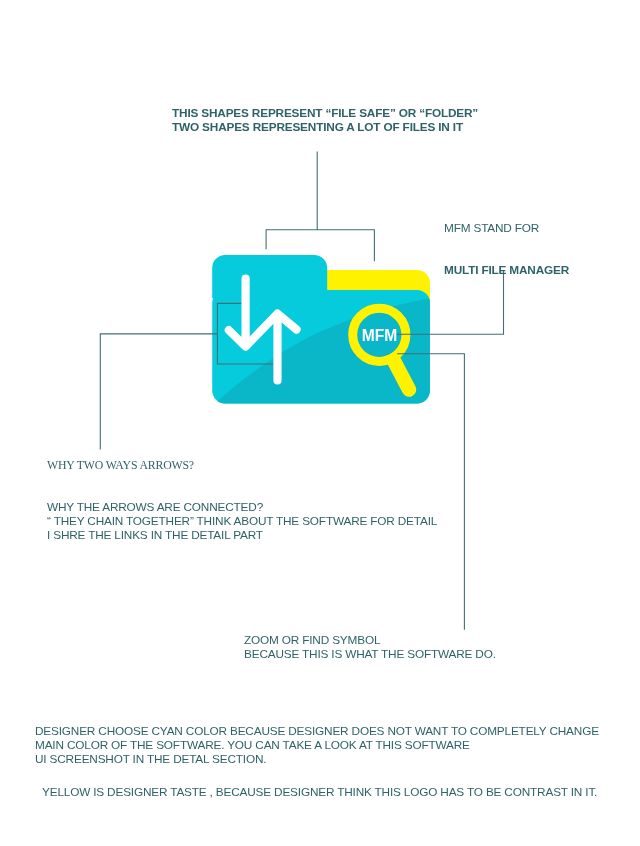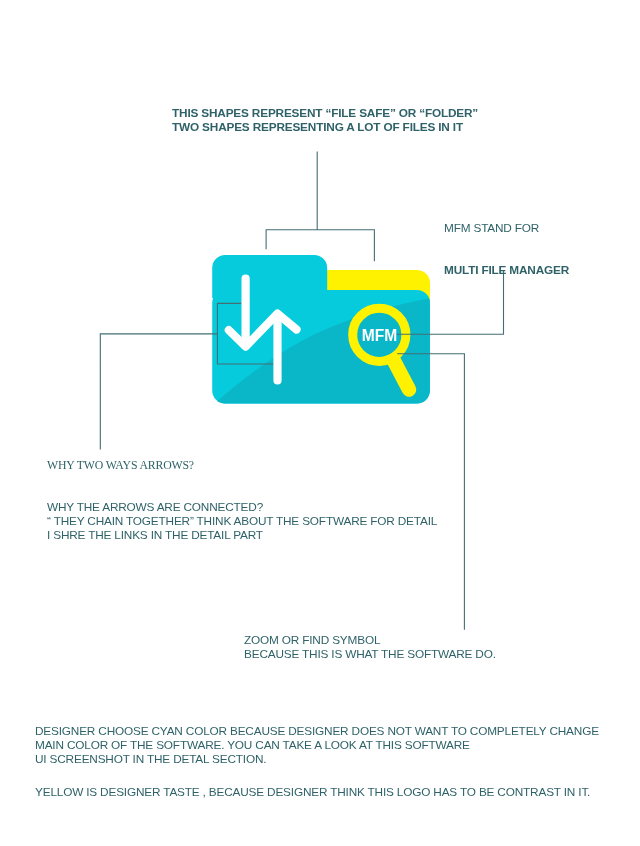--- a/index.html
+++ b/index.html
@@ -85,17 +85,17 @@
     <div>ZOOM OR FIND SYMBOL</div>
     <div>BECAUSE THIS IS WHAT THE SOFTWARE DO.</div>
   </div>
 
   <div class="note" style="left:35px;top:725px;">
     <div>DESIGNER CHOOSE CYAN COLOR BECAUSE DESIGNER DOES NOT WANT TO COMPLETELY CHANGE</div>
     <div>MAIN COLOR OF THE SOFTWARE. YOU CAN TAKE A LOOK AT THIS SOFTWARE</div>
     <div>UI SCREENSHOT IN THE DETAL SECTION.</div>
   </div>
 
-  <div class="note" style="left:35px;top:786px;">
+  <div class="note" style="left:42px;top:786px;">
     <div>YELLOW IS DESIGNER TASTE , BECAUSE DESIGNER THINK THIS LOGO HAS TO BE CONTRAST IN IT.</div>
   </div>
 
 </div>
 
 </body></html>

